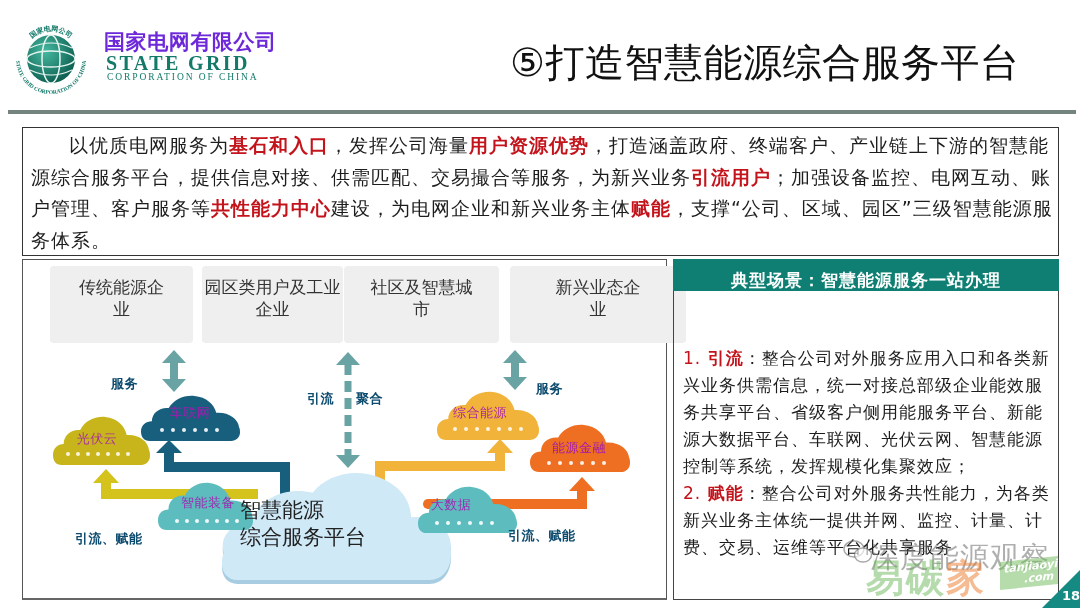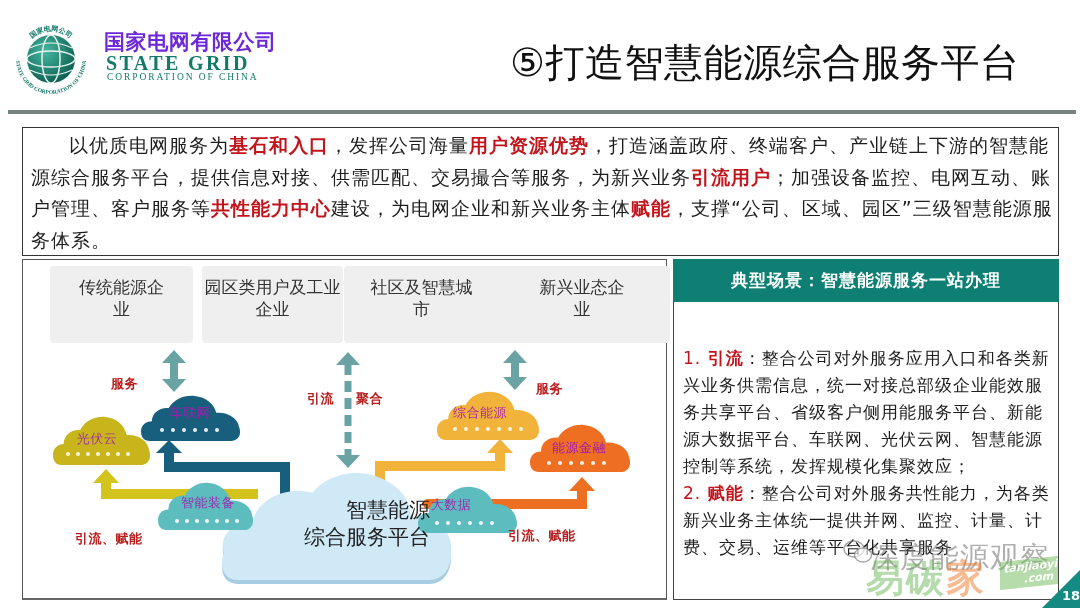--- a/index.html
+++ b/index.html
@@ -16,27 +16,27 @@
 
 
 .intro{left:22px;top:127px;width:1037px;height:129px;border:1px solid #333;padding:2px 3px 0 8px;font-size:19px;letter-spacing:1px;line-height:31.5px;text-indent:2em;color:#1d1d1d}
 .hl{color:#c3141c;font-weight:bold}
 
 
 .left-panel{left:22px;top:259px;width:645px;height:341px;border:1px solid #555;border-bottom:2px solid #666}
 .cat{top:266px;height:77px;background:#efefef;border-radius:4px;text-align:center;font-size:17px;line-height:22px;padding-top:10px;color:#333}
 .cat span{display:block}
 .cloud-label{color:#a21caf;font-size:13px;white-space:nowrap;transform:translate(-50%,-50%);letter-spacing:0.5px}
-.flow-label{color:#b91c1c;font-size:13px;font-weight:bold;white-space:nowrap;letter-spacing:0.5px}
-.platform{left:240px;top:497px;width:190px;text-align:right;font-size:21px;line-height:27px;color:#222}
+.flow-label{color:#0c4a6e;font-size:13px;font-weight:bold;white-space:nowrap;letter-spacing:0.5px}
+.platform{left:240px;top:497px;width:190px;text-align:left;font-size:21px;line-height:27px;color:#222}
 .platform span{display:block}
 
 
 .right-panel{left:673px;top:259px;width:386px;height:341px;border:1px solid #444;border-top:none}
-.scn-header{left:673px;top:259px;width:386px;height:43px;background:#0e7f72;color:#ffffff;font-size:17px;font-weight:bold;text-align:center;line-height:43px;letter-spacing:1px}
+.scn-header{left:673px;top:259px;width:386px;height:32px;background:#0e7f72;color:#ffffff;font-size:17px;font-weight:bold;text-align:center;line-height:43px;letter-spacing:1px}
 .scn-body{left:683px;top:345px;width:374px;font-size:17px;letter-spacing:1px;line-height:27px;color:#1d1d1d}
 .scn-num{color:#c3141c}
 .scn-key{color:#c3141c;font-weight:bold}
 
 
 .wm-account{left:870px;top:538px;font-size:29px;color:rgba(110,110,110,0.55);white-space:nowrap;letter-spacing:1px}
 .wm-brand{left:866px;top:553px;font-size:38px;font-weight:bold;white-space:nowrap;letter-spacing:2px}
 .wm-g{color:rgba(90,175,70,0.45)}
 .wm-o{color:rgba(235,120,40,0.5)}
 .wm-site{left:1000px;top:559px;width:58px;height:28px;background:rgba(110,185,90,0.5);transform:skewY(-6deg);color:#ffffff;font-size:11px;font-style:italic;font-weight:bold;line-height:12px;padding:2px 4px;text-align:right}
@@ -78,21 +78,21 @@
   <span>业</span>
 </div>
 <div class="abs cat" style="left:202px;width:141px">
   <span>园区类用户及工业</span>
   <span>企业</span>
 </div>
 <div class="abs cat" style="left:344px;width:155px">
   <span>社区及智慧城</span>
   <span>市</span>
 </div>
-<div class="abs cat" style="left:494px;width:176px">
+<div class="abs cat" style="left:510px;width:176px">
   <span>新兴业态企</span>
   <span>业</span>
 </div>
 
 <svg class="abs" style="left:0;top:0;pointer-events:none" width="1080" height="608" viewBox="0 0 1080 608">
   <defs>
     <path id="cloud" d="M9,50 C3,50 0,46 0,40 C0,33 5,29 11,29 C11,20 19,14 28,15 C33,6 43,1 54,2 C66,3 74,11 76,20 C88,19 98,26 99,35 C100,37 100,39 100,41 C100,46 96,50 91,50 Z"></path>
     <path id="bigcloud" d="M8,50 C2,50 0,44 2,38 C0,30 6,24 14,25 C16,14 28,8 40,11 C46,3 58,0 68,4 C78,8 82,15 82,22 C92,21 100,28 99,36 C100,44 96,50 90,50 Z"></path>
   </defs>
 

